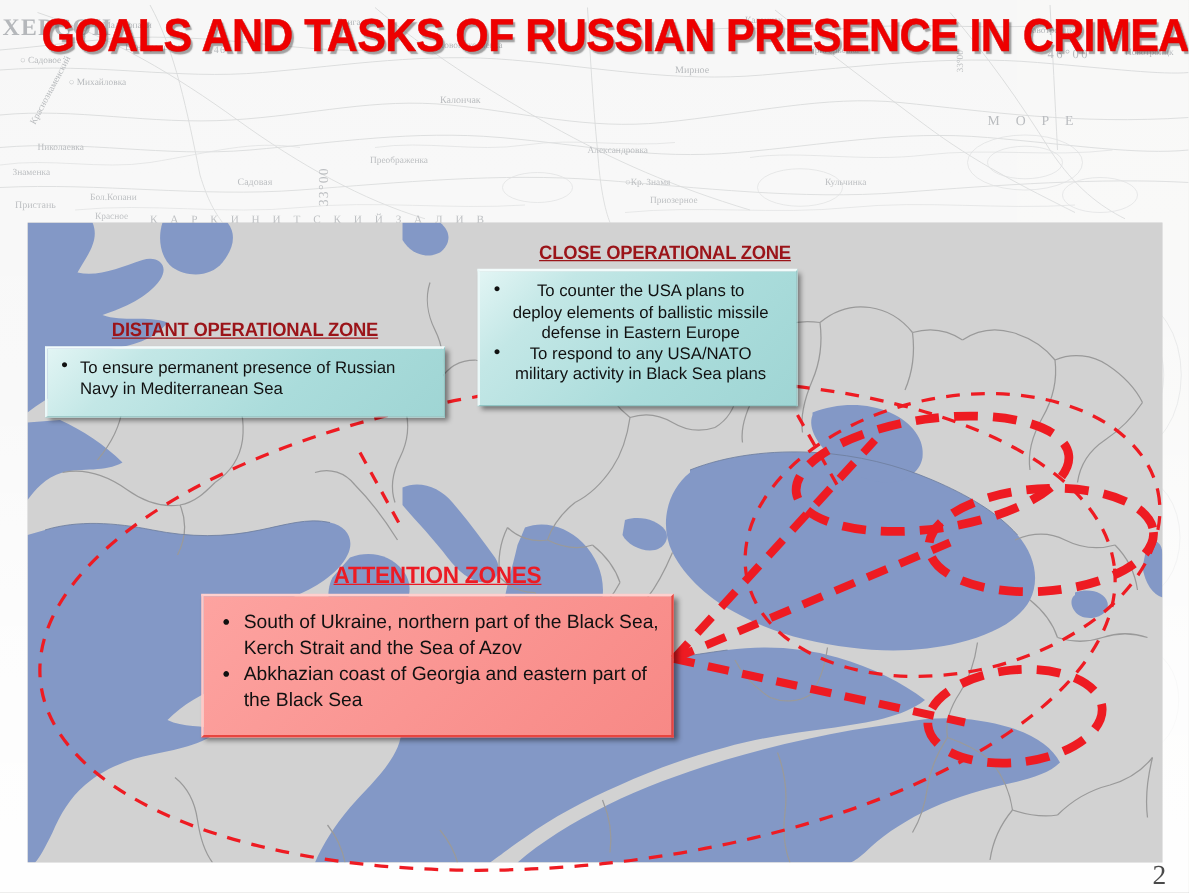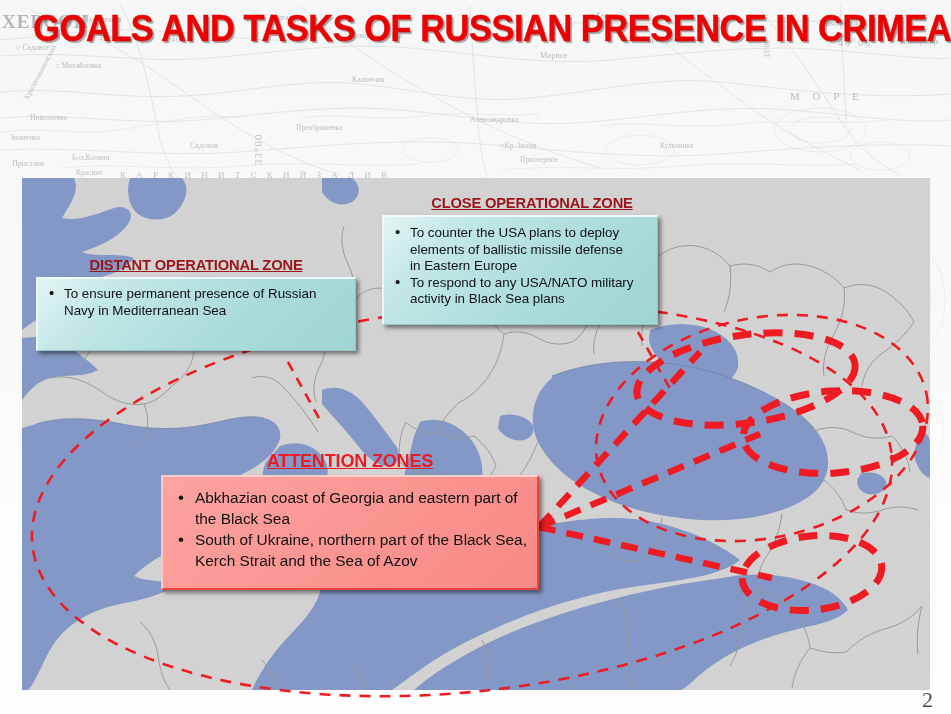--- a/index.html
+++ b/index.html
@@ -89,25 +89,25 @@
   .pinkbox{
     background:linear-gradient(135deg,#fda3a0 0%,#fb9b98 30%,#f98f8c 75%,#f78986 100%);
     border:2px solid #e8453f;
     border-top:2px solid #ffd0ce;
     border-left:2px solid #ffc8c6;
   }
   .headbright{color:#ec1b24;}
 
   #distant{left:36px;top:256px;width:320px;}
   #distant .zone-head{top:0;left:0;}
-  #distant .zone-box{top:21px;left:0;width:320px;height:74px;padding:7px 8px 6px 6px;}
+  #distant .zone-box{top:21px;left:0;width:320px;height:57px;padding:7px 8px 6px 6px;}
 
   #close{left:382px;top:194px;width:300px;}
   #close .zone-head{top:0;left:0;}
-  #close .zone-box{top:21px;left:0;width:276px;height:110px;padding:8px 22px 6px 6px;}
+  #close .zone-box{top:21px;left:0;width:256px;height:110px;padding:8px 22px 6px 6px;text-align:center;}
 
   #attention{left:161px;top:450px;width:378px;}
   #attention .zone-head{top:0;left:0;font-size:19px;}
   #attention .zone-box{top:25px;left:0;width:378px;height:115px;padding:10px 10px 8px 8px;}
   #attention .zone-box li{font-size:15.4px;line-height:21px;padding-left:24px;}
   #attention .zone-box li::before{left:7px;top:0;font-size:17px;}
 
   #pagenum{
     position:absolute;right:18px;bottom:1px;
     font-size:22px;color:#4a4a4a;
@@ -377,21 +377,21 @@
         <li>To counter the USA plans to deploy elements of ballistic missile defense in Eastern Europe</li>
         <li>To respond to any USA/NATO military activity in Black Sea plans</li>
       </ul>
     </div>
   </div>
 
   <div class="zone" id="attention">
     <div class="zone-head headbright">ATTENTION ZONES</div>
     <div class="zone-box pinkbox">
       <ul>
+        <li>South of Ukraine, northern part of the Black Sea, Kerch Strait and the Sea of Azov</li>
         <li>Abkhazian coast of Georgia and eastern part of the Black Sea</li>
-        <li>South of Ukraine, northern part of the Black Sea, Kerch Strait and the Sea of Azov</li>
       </ul>
     </div>
   </div>
 
   <div id="pagenum">2</div>
 
 </div>
 
 </body></html>

